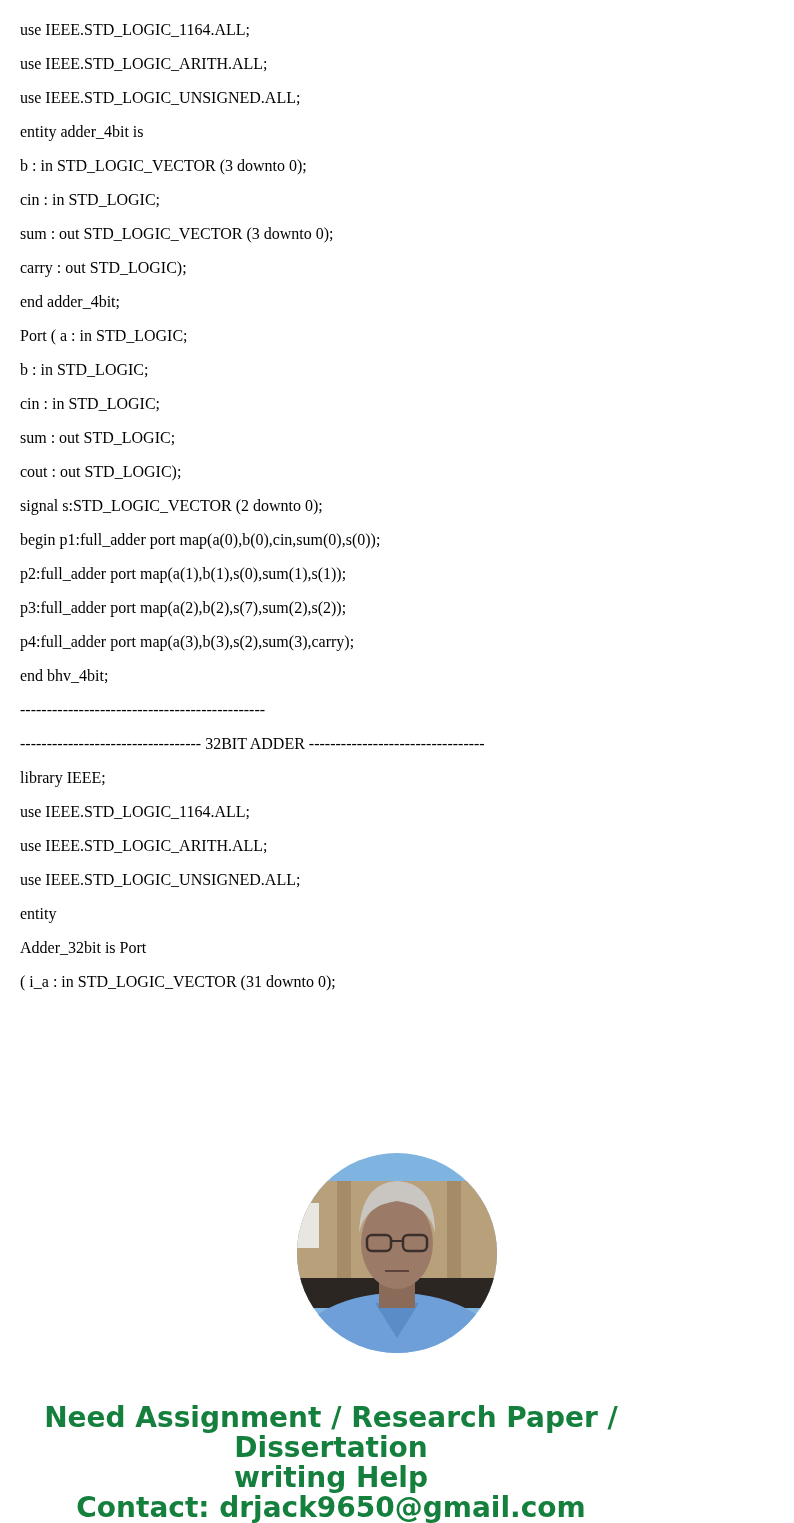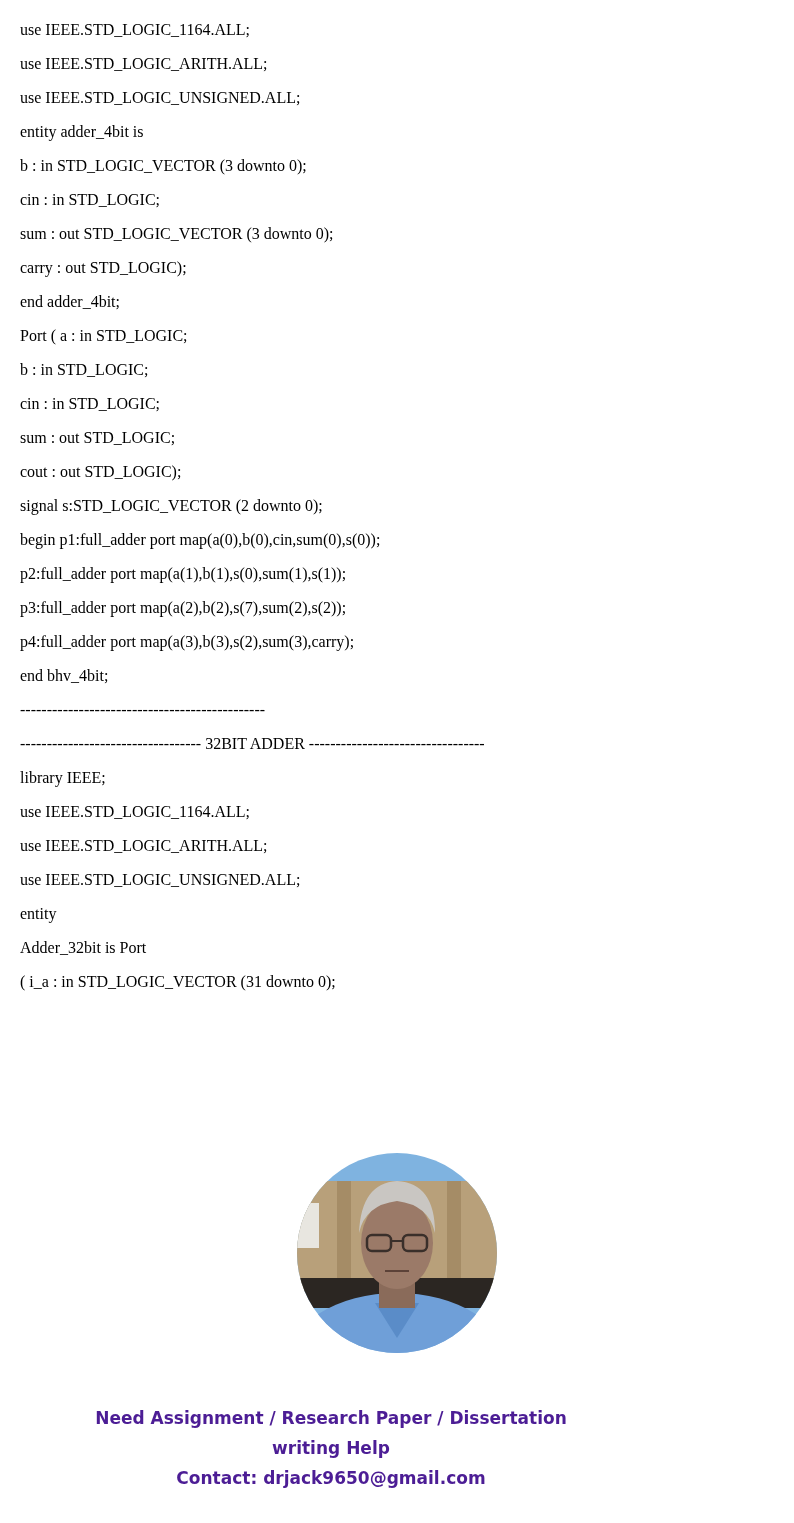--- a/index.html
+++ b/index.html
@@ -36,23 +36,23 @@
     }
     .avatar-wrap svg { display: block; }
     .promo {
       position: absolute;
       left: 0;
       top: 1403px;
       width: 662px;
       text-align: center;
       font-family: "DejaVu Sans", sans-serif;
       font-weight: bold;
-      font-size: 17px;
+      font-size: 28px;
       line-height: 30px;
-      color: #4c1d95;
+      color: #15803d;
     }
     .promo div { margin: 0; }
   </style>
 </head>
 <body>
 
 <div class="code-lines">
   <div class="code-line">use IEEE.STD_LOGIC_1164.ALL;</div>
   <div class="code-line">use IEEE.STD_LOGIC_ARITH.ALL;</div>
   <div class="code-line">use IEEE.STD_LOGIC_UNSIGNED.ALL;</div>

